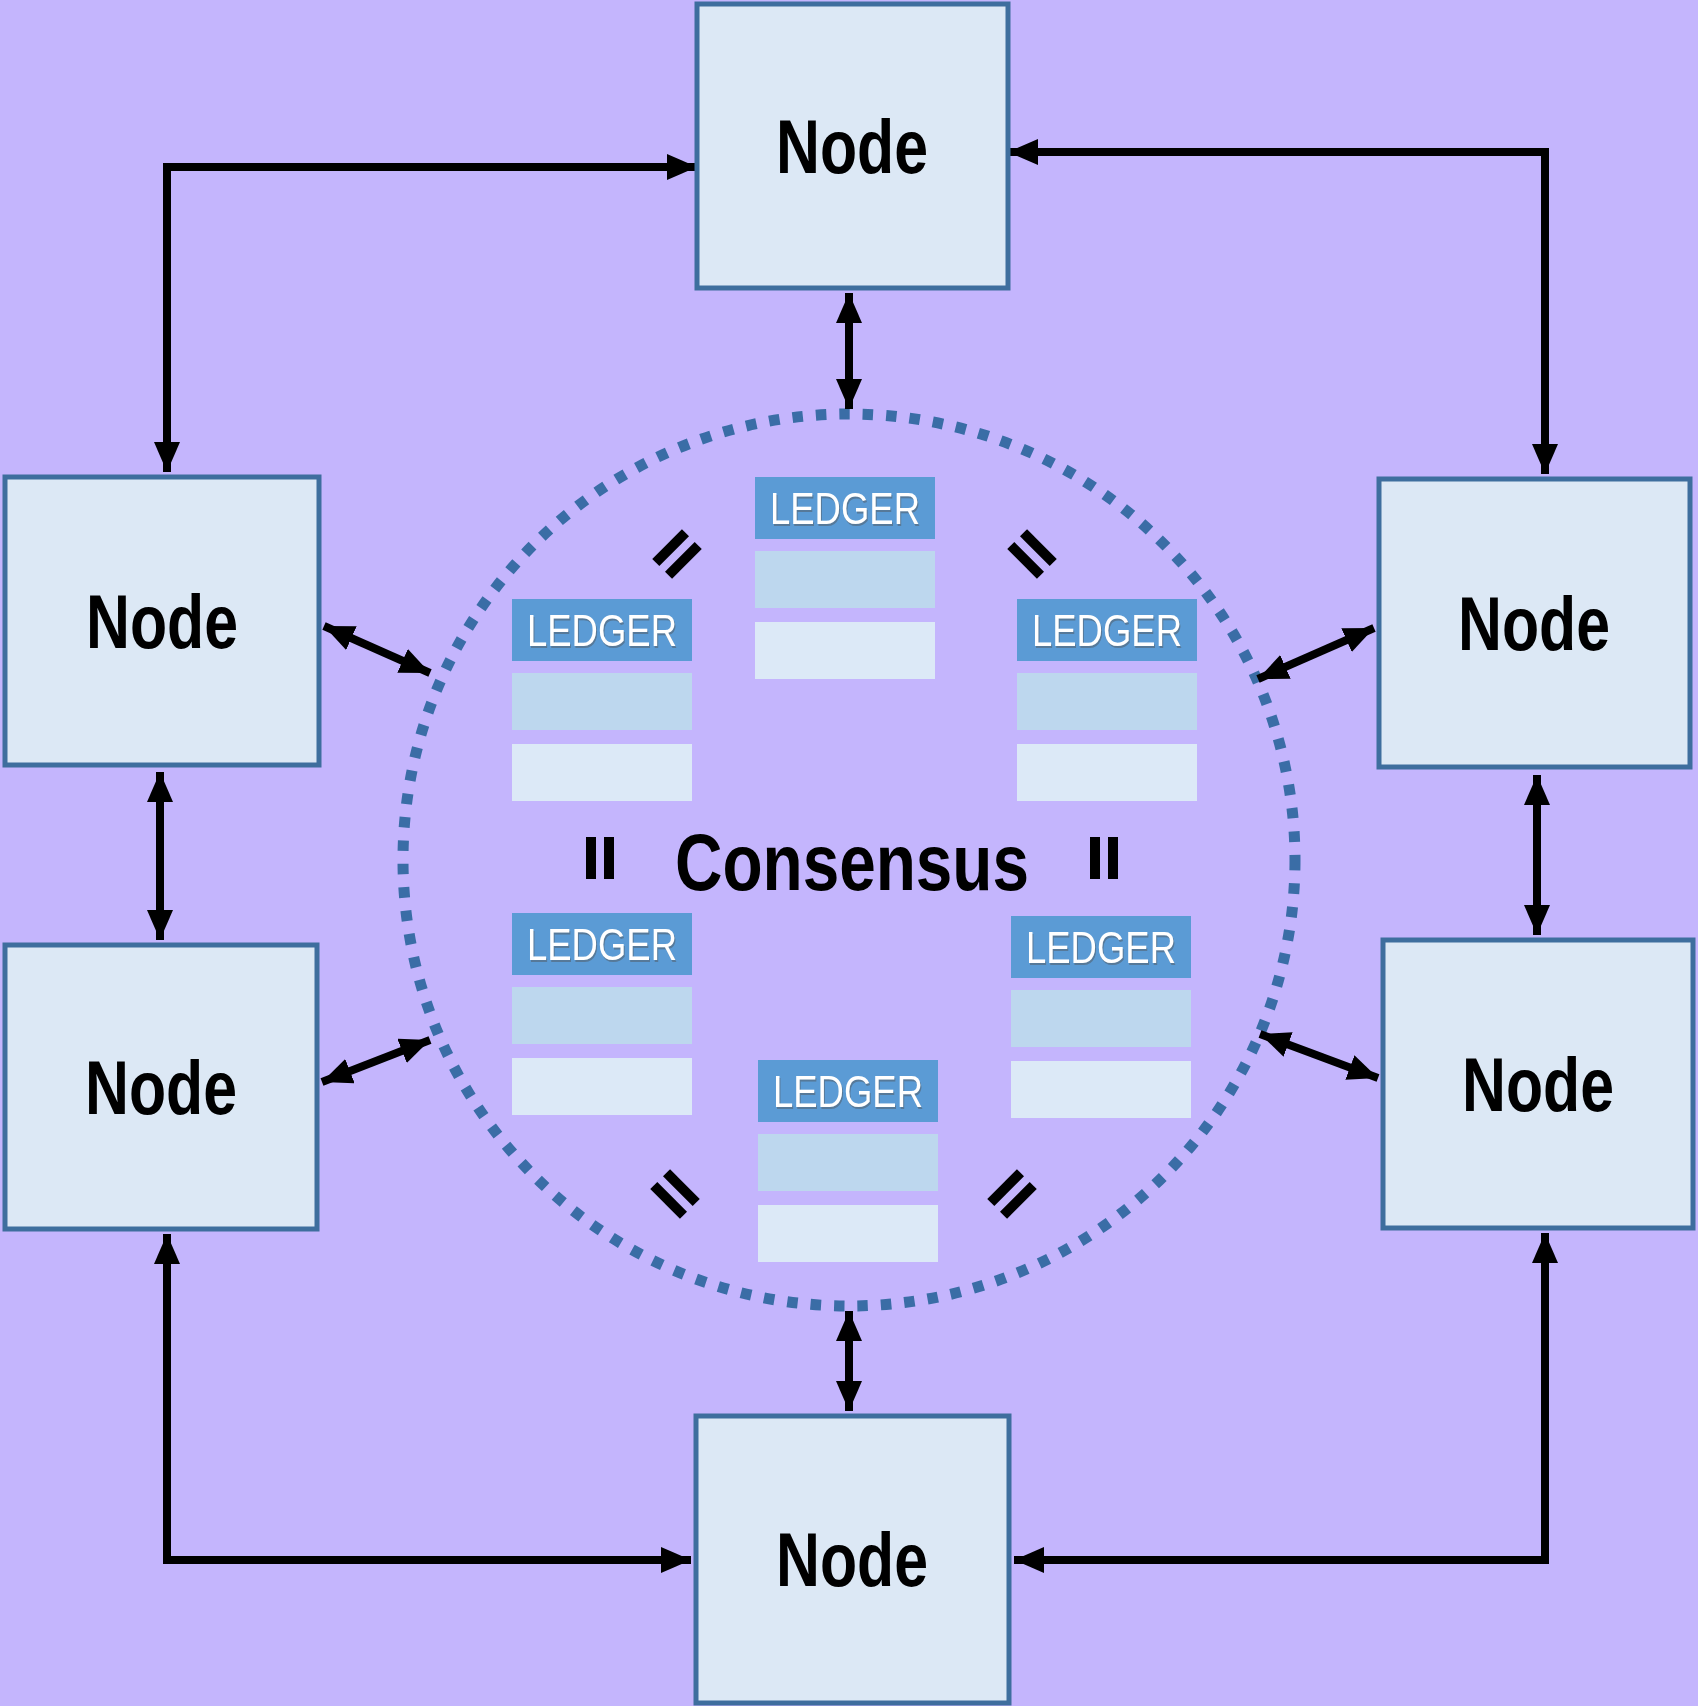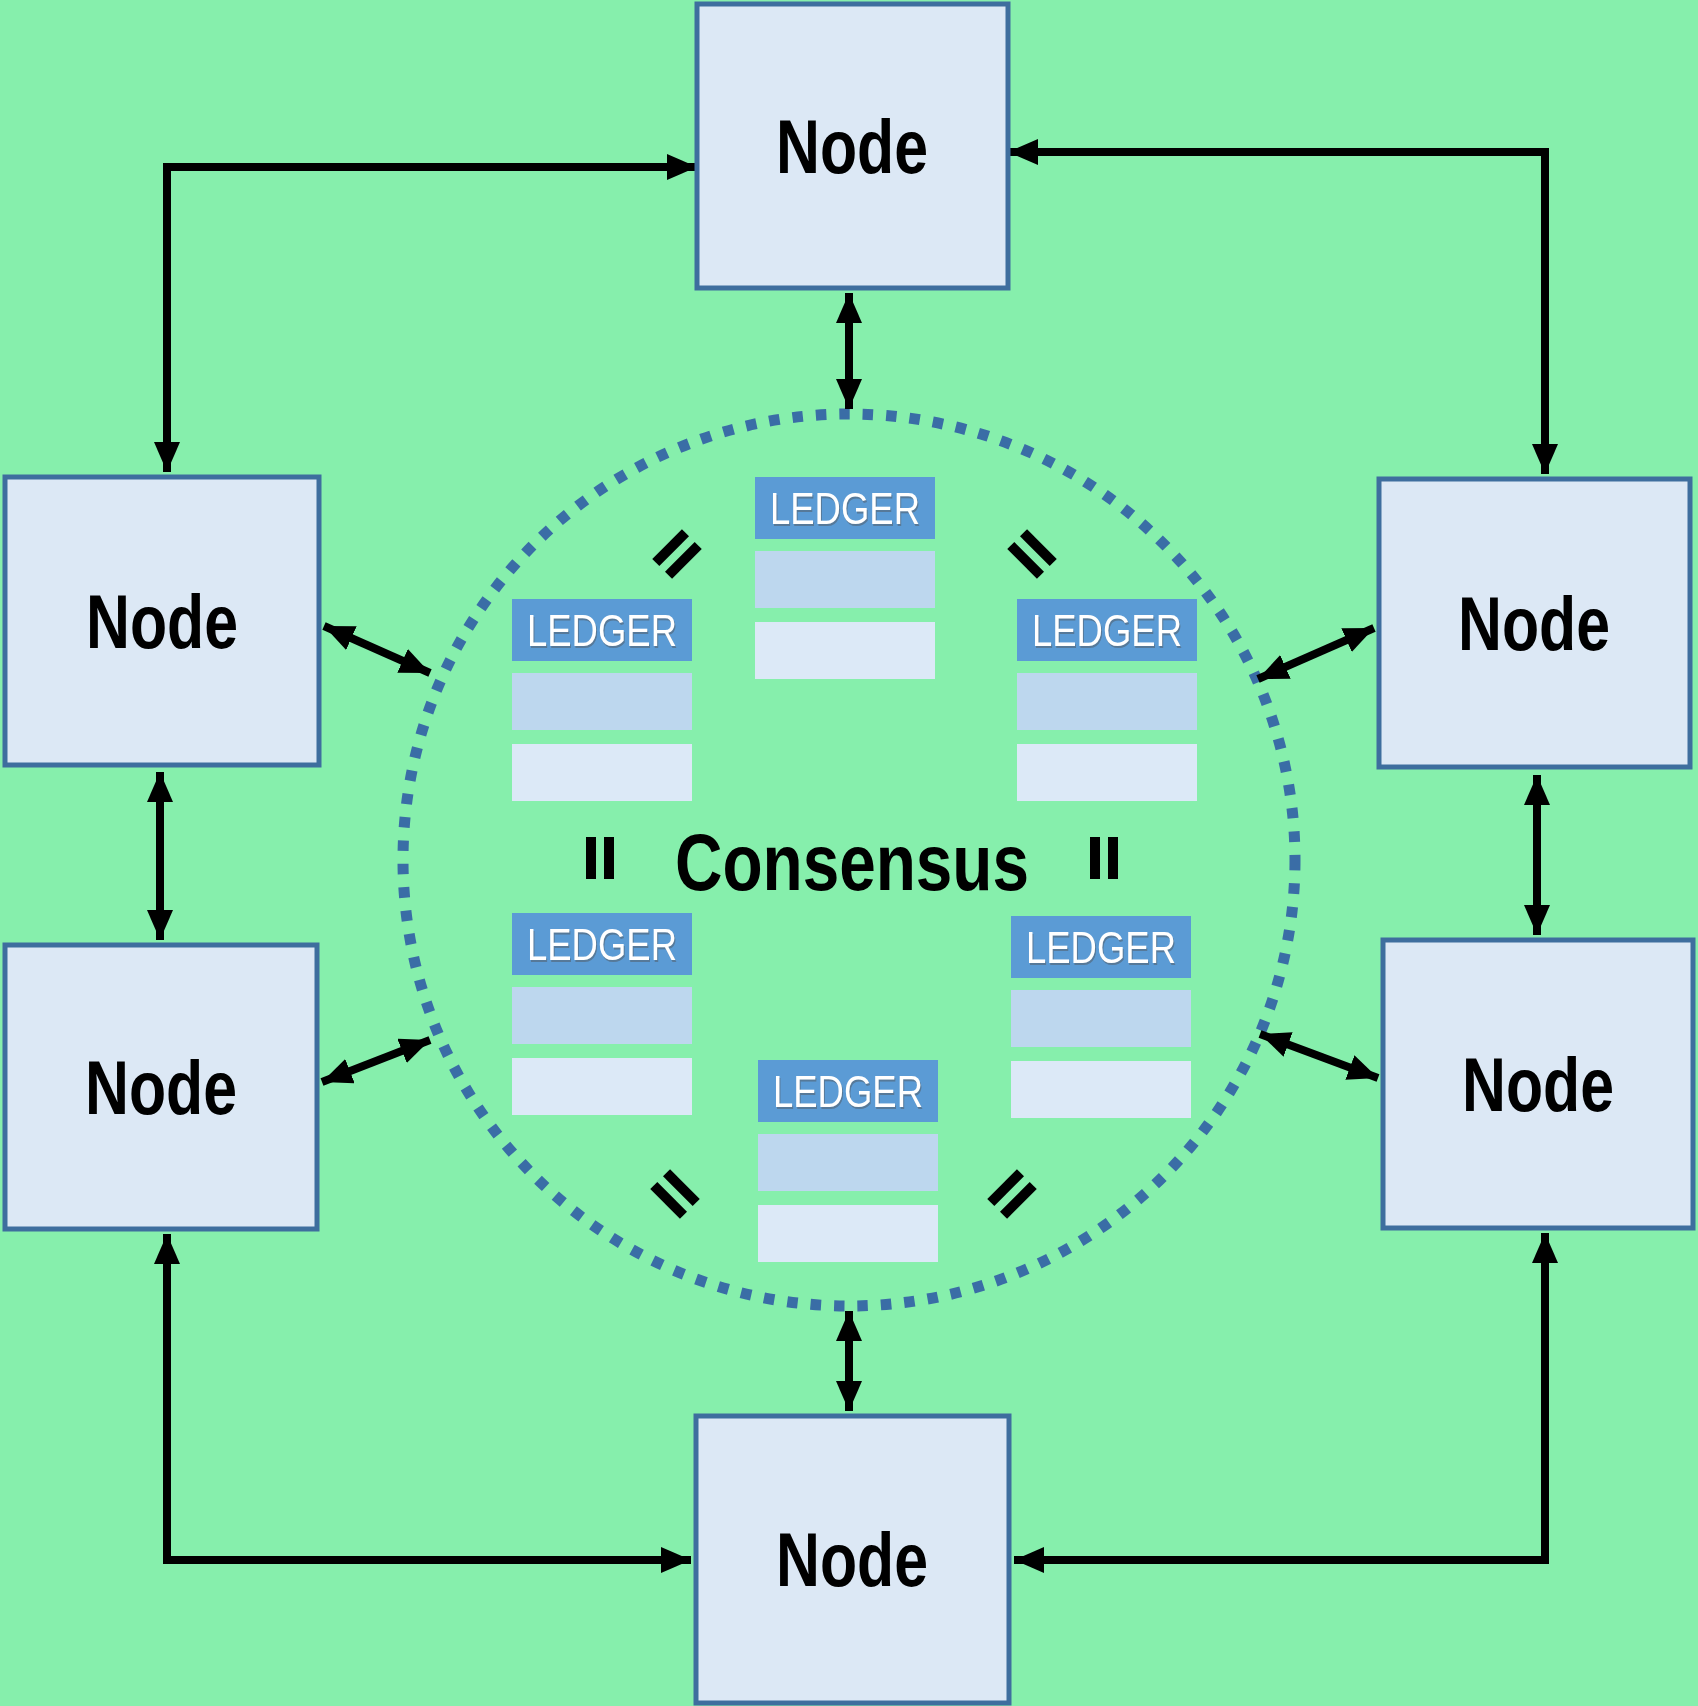--- a/index.html
+++ b/index.html
@@ -5,21 +5,21 @@
   html, body {
     margin: 0;
     padding: 0;
     background: #ffffff;
     font-family: "Liberation Sans", sans-serif;
   }
   .stage {
     width: 1698px;
     height: 1706px;
     position: relative;
-    background: #86efac;
+    background: #c4b5fd;
     overflow: hidden;
   }
   svg { display: block; }
   .node-rect {
     stroke-width: 5px;
   }
   .node-label {
     font-family: "Liberation Sans", sans-serif;
     font-weight: 700;
     font-size: 76px;

